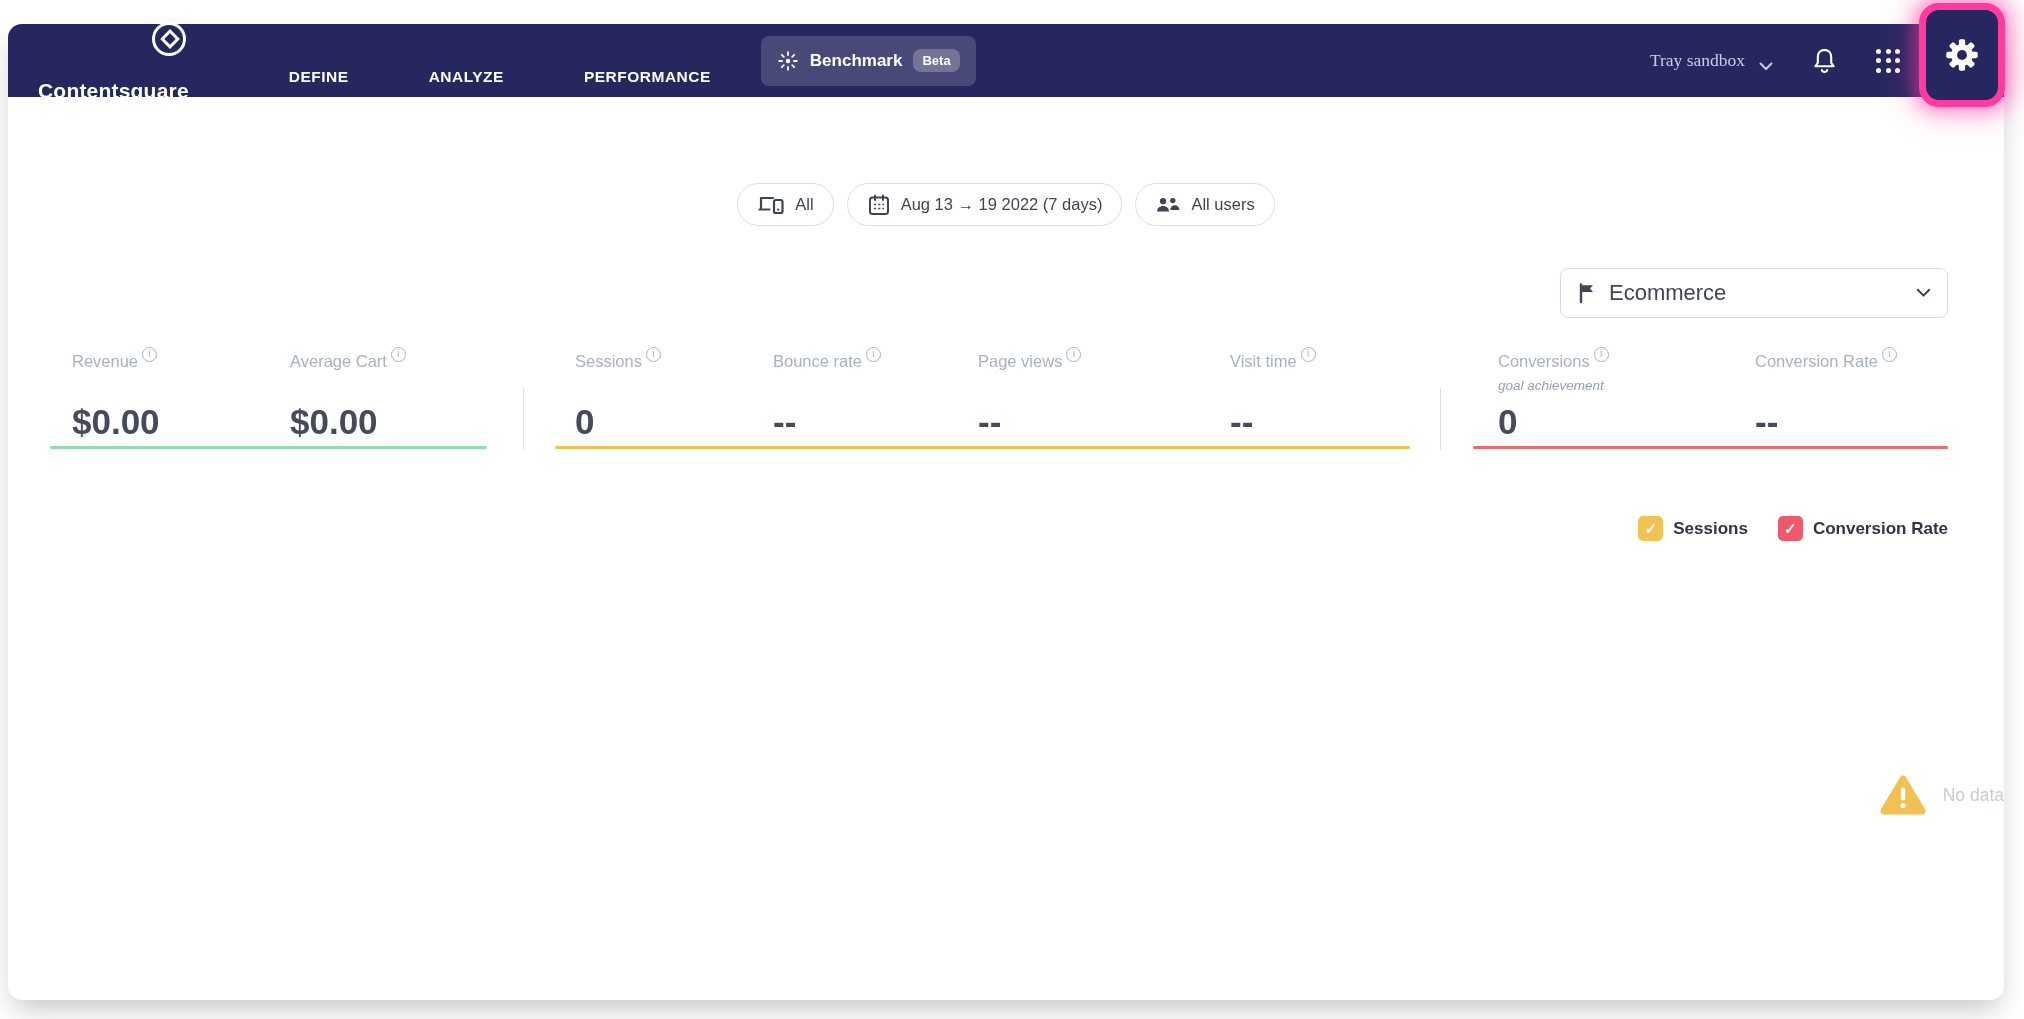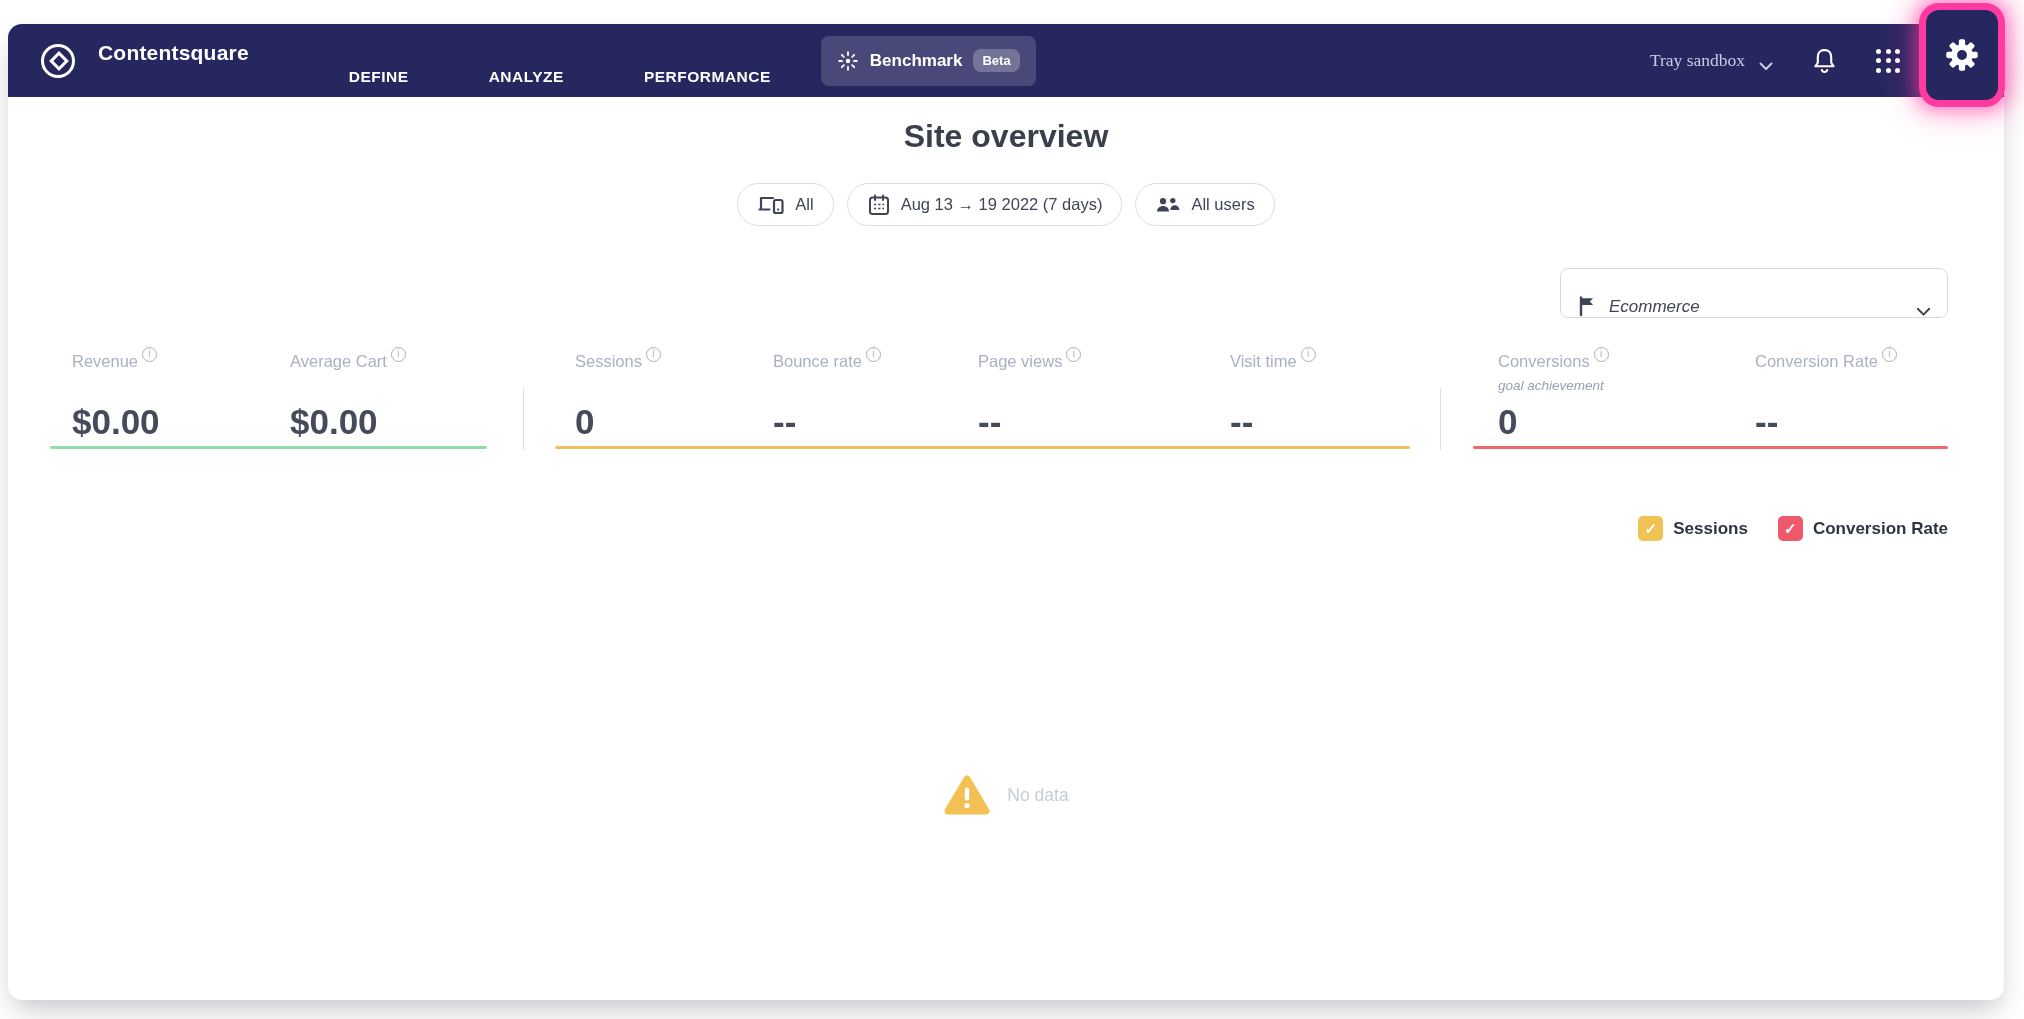--- a/index.html
+++ b/index.html
@@ -23,21 +23,21 @@
 
   
   .topnav {
     position: absolute; left: 0; top: 0;
     width: 100%; height: 73px;
     background: #272760;
     border-radius: 14px 14px 0 0;
     display: flex; align-items: center;
     padding-left: 30px;
   }
-  .brand { display: flex; align-items: flex-start; gap: 20px; cursor: pointer; }
+  .brand { display: flex; align-items: flex-end; gap: 20px; cursor: pointer; flex-direction: column; }
   .brand-text { color: #fff; font-size: 21px; font-weight: 700; letter-spacing: .2px; }
   .menu { display: flex; gap: 80px; margin-left: 100px; margin-top: 32px; }
   .menu-item { color: #fff; font-size: 15.5px; font-weight: 600; letter-spacing: .5px; cursor: pointer; }
   .benchmark {
     display: flex; align-items: center;
     margin-left: 50px; height: 50px; padding: 0 16px;
     background: rgba(255,255,255,.16);
     border: none; border-radius: 8px;
     color: #fff; font-family: inherit; cursor: pointer;
   }
@@ -80,22 +80,22 @@
     background: #fff; font-family: inherit;
     font-size: 16.5px; color: #3f4554; cursor: pointer;
     white-space: nowrap;
   }
 
   
   .mapping-select {
     position: absolute; top: 244px; left: 1552px;
     width: 388px; height: 50px;
     border: 1px solid #d5dae2; border-radius: 8px;
-    background: #fff; display: flex; align-items: flex-end;
-    padding: 0 16px; font-size: 17px; color: #3f4554; cursor: pointer; font-style: italic;
+    background: #fff; display: flex; align-items: center;
+    padding: 0 16px; font-size: 22px; color: #3f4554; cursor: pointer;
   }
   .mapping-select .value { margin-left: 12px; flex: 1; }
 
   
   .metric { position: absolute; top: 328px; }
   .metric-label-row { display: flex; gap: 4px; }
   .metric-label { font-size: 16.5px; color: #a8b1c2; white-space: nowrap; }
   .info {
     width: 15px; height: 15px; border: 1.3px solid #a8b1c2; border-radius: 50%;
     color: #a8b1c2; font-size: 10px; line-height: 12px; text-align: center;
@@ -112,21 +112,21 @@
   .checkbox {
     width: 25px; height: 25px; border-radius: 5px;
     display: flex; align-items: center; justify-content: center;
     color: #fff; font-size: 15px; font-weight: 700;
   }
   .legend-label { font-size: 17px; font-weight: 700; color: #2f3542; white-space: nowrap; }
 
   
   .empty-state {
     position: absolute; top: 750px; left: 0; width: 100%;
-    display: flex; justify-content: center; align-items: center; gap: 16px;
+    display: flex; justify-content: flex-end; align-items: center; gap: 16px;
   }
   .empty-text { font-size: 17.5px; color: #c6ccd8; }
 </style>
 </head>
 <body>
 
 <div class="card">
 
   <nav class="topnav">
     <div class="brand">
@@ -189,21 +189,20 @@
             <i></i>
             <i></i>
             <i></i>
             <i></i>
             <i></i>
         </span>
       </button>
     </div>
   </nav>
 
-  <h1 class="page-title">Site overview</h1>
 
   <div class="pills">
     <button class="pill">
       <span style="display:flex;">
         <svg width="28" height="20" viewBox="0 0 28 20">
           <path d="M4 3 h12 M4 3 v10 M2.5 14.5 h10" fill="none" stroke="#3f4554" stroke-width="2.2" stroke-linecap="round" stroke-linejoin="round"></path>
           <rect x="17" y="5" width="8.5" height="13" rx="1.8" fill="none" stroke="#3f4554" stroke-width="2.2"></rect>
           <circle cx="21.2" cy="14.7" r="1.1" fill="#3f4554"></circle>
         </svg>
       </span>

